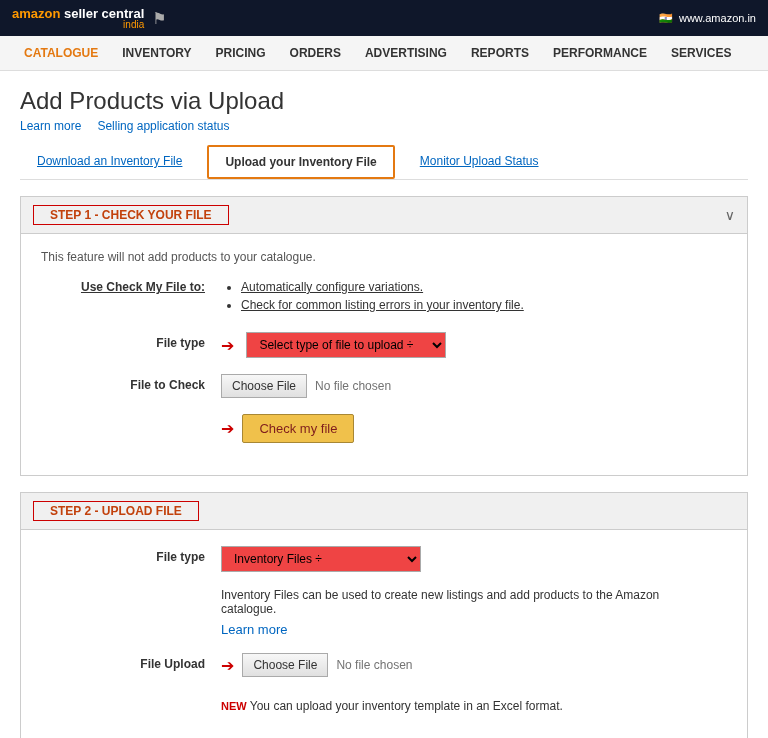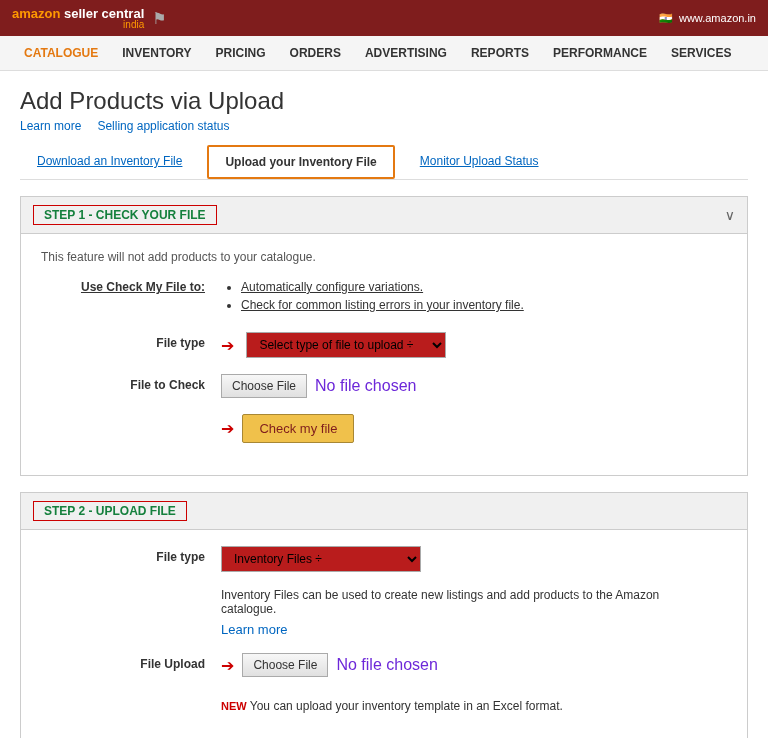--- a/index.html
+++ b/index.html
@@ -1,20 +1,20 @@
 <!DOCTYPE html>
 <html><head>
   <meta charset="utf-8">
   <style>
     * { box-sizing: border-box; margin: 0; padding: 0; }
     body { font-family: Arial, sans-serif; font-size: 13px; color: #333; background: #fff; }
 
     
     .top-bar {
-      background: #7f1d1d;
+      background: #0f172a;
       padding: 6px 12px;
       display: flex;
       align-items: center;
       justify-content: space-between;
     }
     .top-bar-left { display: flex; align-items: center; gap: 8px; }
     .top-bar-right { color: #fff; font-size: 11px; display: flex; align-items: center; gap: 6px; }
 
     
     .nav-bar {
@@ -67,23 +67,23 @@
       background: #f0f0f0;
       padding: 8px 12px;
       display: flex;
       align-items: center;
       justify-content: space-between;
       border-bottom: 1px solid #ccc;
     }
     .step-title {
       font-size: 12px;
       font-weight: bold;
-      color: #15803d;
+      color: #c2410c;
       border: 1px solid #c00;
-      padding: 2px 10px;
+      padding: 2px 16px;
     }
     .step-chevron { font-size: 14px; color: #666; }
 
     .step-body { padding: 16px 20px; background: #fff; }
 
     .step-description { font-size: 12px; color: #555; margin-bottom: 16px; }
 
     
     .form-row {
       display: flex;
@@ -98,34 +98,34 @@
       font-weight: bold;
       padding-top: 4px;
       flex-shrink: 0;
     }
     .form-content { display: flex; align-items: center; gap: 8px; flex-wrap: wrap; }
 
     select.file-type-select {
       padding: 4px 8px;
       font-size: 12px;
       border: 1px solid #aaa;
-      background: #b91c1c;
+      background: #ef4444;
       cursor: pointer;
       min-width: 200px;
     }
 
     .choose-file-btn {
       background: linear-gradient(to bottom, #f7f7f7, #e0e0e0);
       border: 1px solid #aaa;
       padding: 4px 10px;
       font-size: 12px;
       cursor: pointer;
       color: #333;
     }
-    .no-file-text { font-size: 16px; color: #6d28d9; }
+    .no-file-text { font-size: 12px; color: #737373; }
 
     .email-input {
       border: 1px solid #aaa;
       padding: 3px 6px;
       font-size: 12px;
       width: 140px;
     }
     .email-label-text { font-size: 12px; color: #333; }
 
     .check-my-file-btn {

